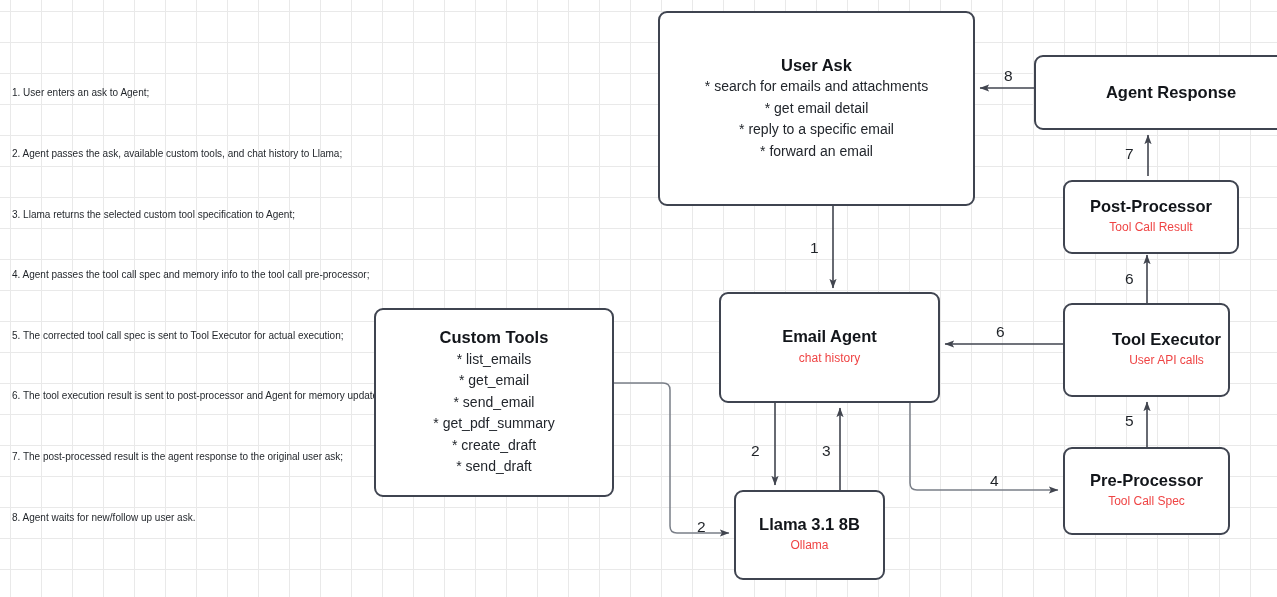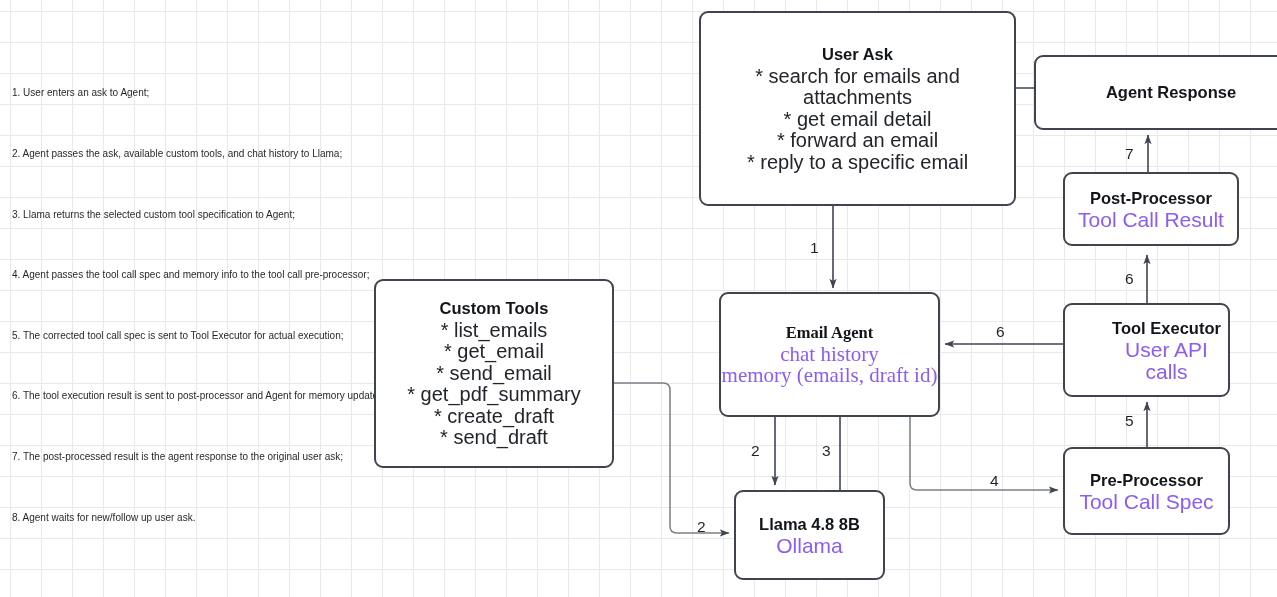--- a/index.html
+++ b/index.html
@@ -52,38 +52,38 @@
     text-align: center;
     color: #12151a;
     font-family: "Liberation Sans", sans-serif;
   }
   .node .title {
     font-weight: bold;
     font-size: 16.5px;
     line-height: 21.5px;
   }
   .node .sub {
-    font-size: 21px;
+    font-size: 12px;
     line-height: 21.5px;
-    color: #8b5cf6;
+    color: #ef4444;
   }
   .node .bullets {
-    font-size: 20px;
+    font-size: 14px;
     line-height: 21.5px;
     color: #22262c;
   }
   .node .bullets span { display: block; }
 
-  #node-user-ask   { left: 658px; top: 11px;  width: 317px; height: 195px; margin-left: 41px; }
+  #node-user-ask   { left: 658px; top: 11px;  width: 317px; height: 195px; }
   #node-agent-resp { left: 1034px; top: 55px; width: 274px; height: 75px; }
-  #node-post-proc  { left: 1063px; top: 172px; width: 176px; height: 74px; }
+  #node-post-proc  { left: 1063px; top: 180px; width: 176px; height: 74px; }
   #node-tool-exec  { left: 1063px; top: 303px; width: 167px; height: 94px; padding-left: 40px; }
   #node-pre-proc   { left: 1063px; top: 447px; width: 167px; height: 88px; }
-  #node-email-agent{ left: 719px; top: 292px; width: 221px; height: 125px; font-family: Liberation Serif, serif; }
-  #node-custom-tools{ left: 374px; top: 279px; width: 240px; height: 189px; }
+  #node-email-agent{ left: 719px; top: 292px; width: 221px; height: 111px; }
+  #node-custom-tools{ left: 374px; top: 308px; width: 240px; height: 189px; }
   #node-llama      { left: 734px; top: 490px; width: 151px; height: 90px; }
 
   .edge-label {
     position: absolute;
     font-size: 15.5px;
     color: #1f2328;
     font-family: "Liberation Sans", sans-serif;
     line-height: 1;
   }
 </style>
@@ -140,22 +140,22 @@
   <div class="edge-label" style="left:1125px; top:271px;">6</div>
   <div class="edge-label" style="left:996px; top:324px;">6</div>
   <div class="edge-label" style="left:1125px; top:146px;">7</div>
   <div class="edge-label" style="left:1004px; top:68px;">8</div>
 
   <div class="node" id="node-user-ask">
     <div class="title">User Ask</div>
     <div class="bullets">
       <span>* search for emails and attachments</span>
       <span>* get email detail</span>
+      <span>* reply to a specific email</span>
       <span>* forward an email</span>
-      <span>* reply to a specific email</span>
     </div>
   </div>
 
   <div class="node" id="node-agent-resp">
     <div class="title">Agent Response</div>
   </div>
 
   <div class="node" id="node-post-proc">
     <div class="title">Post-Processor</div>
     <div class="sub">Tool Call Result</div>
@@ -167,33 +167,32 @@
   </div>
 
   <div class="node" id="node-pre-proc">
     <div class="title">Pre-Processor</div>
     <div class="sub">Tool Call Spec</div>
   </div>
 
   <div class="node" id="node-email-agent">
     <div class="title">Email Agent</div>
     <div class="sub">chat history</div>
-    <div class="sub">memory (emails, draft id)</div>
   </div>
 
   <div class="node" id="node-custom-tools">
     <div class="title">Custom Tools</div>
     <div class="bullets">
       <span>* list_emails</span>
       <span>* get_email</span>
       <span>* send_email</span>
       <span>* get_pdf_summary</span>
       <span>* create_draft</span>
       <span>* send_draft</span>
     </div>
   </div>
 
   <div class="node" id="node-llama">
-    <div class="title">Llama 4.8 8B</div>
+    <div class="title">Llama 3.1 8B</div>
     <div class="sub">Ollama</div>
   </div>
 
 </div>
 
 </body></html>

